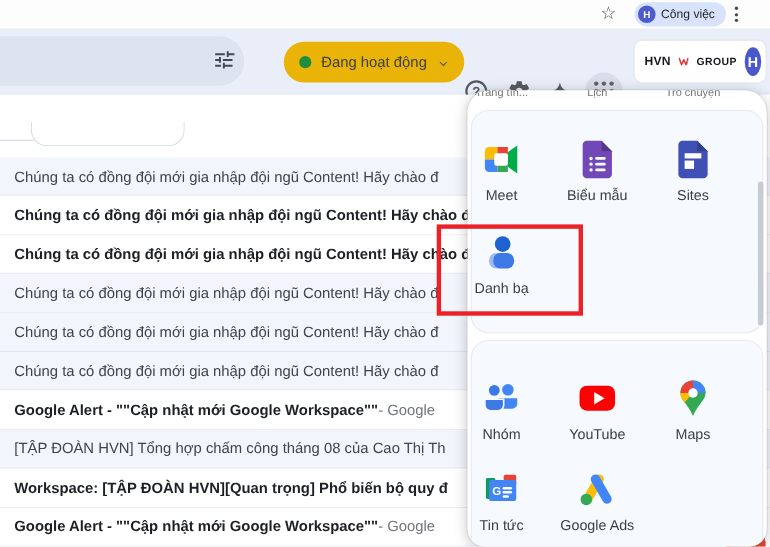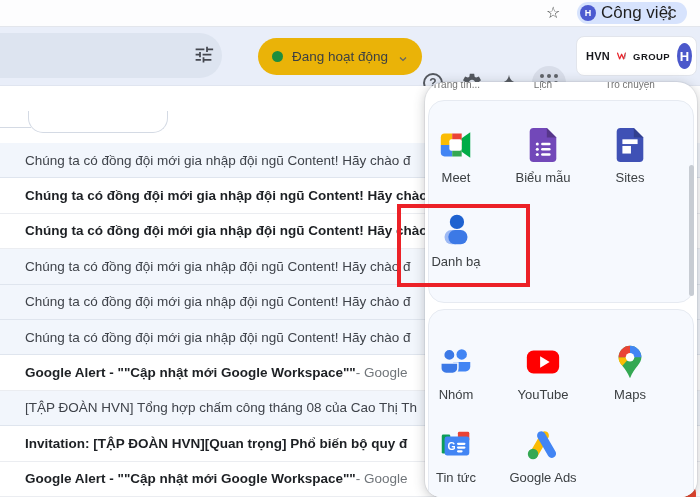--- a/index.html
+++ b/index.html
@@ -5,21 +5,21 @@
   * { margin:0; padding:0; box-sizing:border-box; }
   html,body { width:700px; height:497px; overflow:hidden; }
   body { font-family:"Liberation Sans", sans-serif; position:relative; background:#fff; }
   .stage { position:absolute; left:0; top:0; width:700px; height:497px; overflow:hidden; background:#fff; }
 
   
   .browser-bar { position:absolute; left:0; top:0; width:700px; height:27px; background:#fdfdfe; border-bottom:1px solid #e3e6ec; }
   .bm-star { position:absolute; left:546px; top:2px; font-size:16px; color:#444746; line-height:22px; }
   .profile-chip { position:absolute; left:577px; top:2px; height:22px; border-radius:12px; background:#d7e3fd; display:flex; align-items:center; gap:5px; padding:0 10px 0 3px; }
   .chip-avatar { width:16px; height:16px; border-radius:50%; background:#4d5bd0; color:#fff; font-size:9px; font-weight:700; display:flex; align-items:center; justify-content:center; }
-  .chip-label { font-size:17px; color:#1f1f1f; }
+  .chip-label { font-size:11px; color:#1f1f1f; }
   .kebab { position:absolute; left:668px; top:6px; display:flex; flex-direction:column; gap:2.5px; }
   .kebab i { width:3px; height:3px; border-radius:50%; background:#474747; }
 
   
   .gmail-header { position:absolute; left:0; top:27px; width:700px; height:59px; background:#e9eef9; border-bottom:1px solid #e0e5f0; }
   .search-bar { position:absolute; left:-34px; top:6px; width:256px; height:45px; background:#dde4f0; border-radius:24px; }
   .tune { position:absolute; left:193px; top:17px; width:21px; height:21px; color:#44474f; }
   .status-pill { position:absolute; left:258px; top:11px; height:37px; border-radius:19px; background:#eab308; display:flex; align-items:center; gap:9px; padding:0 13px 0 14px; }
   .status-dot { width:11px; height:11px; border-radius:50%; background:#1e8e3e; }
   .status-label { font-size:13.5px; color:#3c4043; font-weight:500; }
@@ -34,21 +34,21 @@
   .brand-left { font-size:11px; font-weight:800; color:#17181c; letter-spacing:.2px; }
   .brand-right { font-size:9.5px; font-weight:800; color:#17181c; letter-spacing:.4px; }
   .brand-mark { width:16px; height:14px; }
   .hdr-avatar { width:26px; height:26px; border-radius:50%; background:#4b58cb; color:#fff; font-size:13px; font-weight:600; display:flex; align-items:center; justify-content:center; margin-left:auto; }
 
   
   .content { position:absolute; left:0; top:86px; width:700px; height:411px; background:#fff; }
   .partial-pill { position:absolute; left:28px; top:25px; width:140px; height:22px; border:1px solid #d4dae4; border-top:none; border-radius:0 0 15px 15px; background:#fff; }
   .left-rule { position:absolute; left:0; top:41px; width:31px; height:1px; background:#d4dae4; }
   .rows { position:absolute; left:0; top:57px; width:700px; }
-  .email-row { width:700px; height:35.4px; display:flex; align-items:center; padding-left:25px; white-space:nowrap; overflow:hidden; font-size:13.5px; border-bottom:1px solid rgba(100,116,145,.13); }
+  .email-row { width:700px; height:35.4px; display:flex; align-items:center; padding-left:13px; white-space:nowrap; overflow:hidden; font-size:13.5px; border-bottom:1px solid rgba(100,116,145,.13); }
   .email-row.read { background:#f2f6fc; color:#3f434a; }
   .email-row.unread { background:#fff; color:#1d2024; font-weight:700; }
   .email-row .suffix { color:#70757a; font-weight:400; }
 
   
   .apps-popup { position:absolute; left:425px; top:82px; width:272px; height:415px; background:#fff; border-radius:20px 20px 16px 16px; box-shadow:0 2px 12px rgba(60,64,67,.30), 0 0 0 1px rgba(120,130,150,.10); overflow:hidden; z-index:20; }
   .clip-label { position:absolute; top:-7px; transform:translateX(-50%); font-size:10px; color:#737373; line-height:20px; white-space:nowrap; }
   .app-card { position:absolute; left:3px; width:266px; background:#f6f9fe; border:1px solid #e6eaf1; border-radius:16px; }
   .card-a { top:18px; height:203px; }
   .card-b { top:227px; height:215px; }
@@ -160,21 +160,21 @@
         </div>
       <div class="email-row unread">
           <span>Google Alert - ""Cập nhật mới Google Workspace""</span>
           <span class="suffix"> - Google</span>
         </div>
       <div class="email-row read">
           <span>[TẬP ĐOÀN HVN] Tổng hợp chấm công tháng 08 của Cao Thị Th</span>
           <span class="suffix"></span>
         </div>
       <div class="email-row unread">
-          <span>Invitation: [TẬP ĐOÀN HVN][Quan trọng] Phổ biến bộ quy đ</span>
+          <span>Workspace: [TẬP ĐOÀN HVN][Quan trọng] Phổ biến bộ quy đ</span>
           <span class="suffix"></span>
         </div>
       <div class="email-row unread">
           <span>Google Alert - ""Cập nhật mới Google Workspace""</span>
           <span class="suffix"> - Google</span>
         </div>
     </div>
   </div>
 
   <div class="orange-blob"></div>

